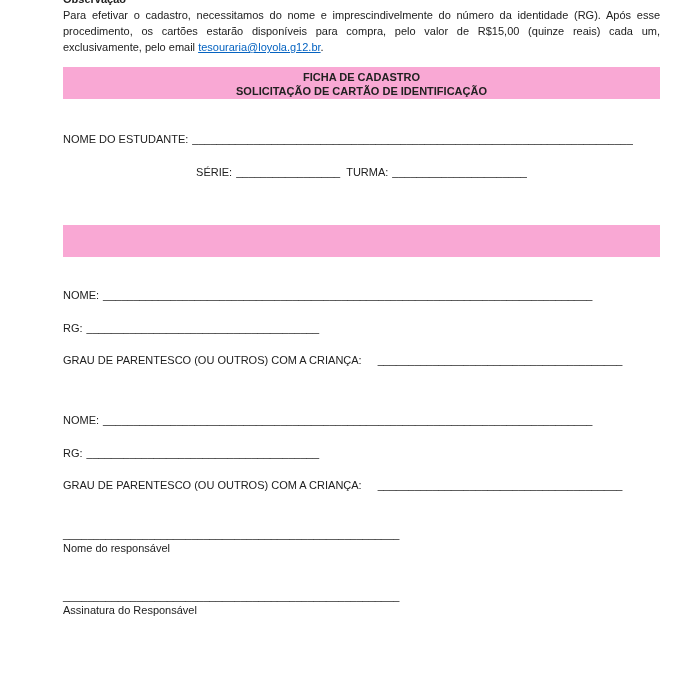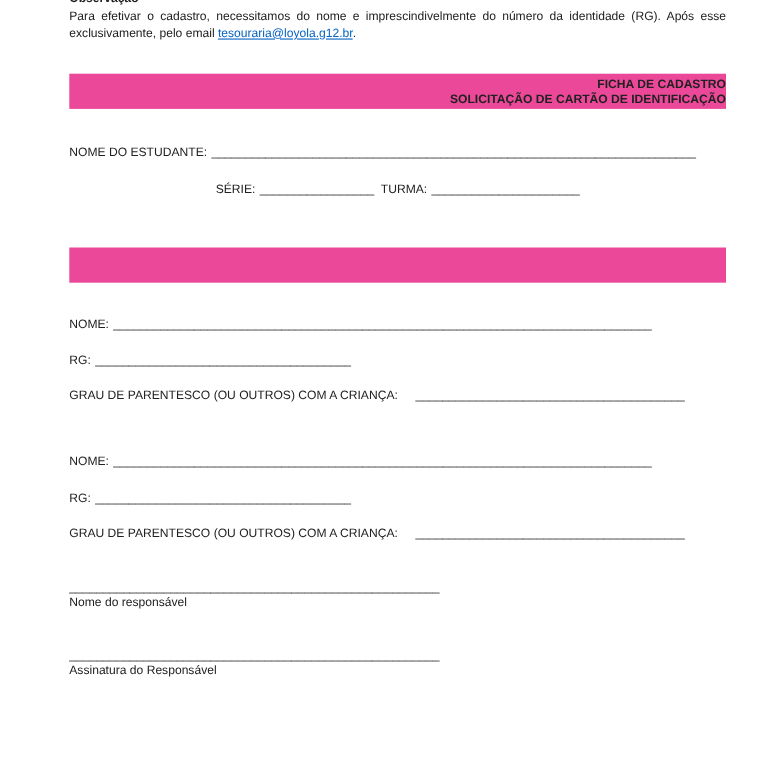--- a/index.html
+++ b/index.html
@@ -21,22 +21,22 @@
 
   
   .note { top: -9px; line-height: 16px; }
   .note-heading { font-weight: bold; }
   .just-line { text-align: justify; text-align-last: justify; white-space: normal; }
   .last-line { text-align: left; }
   a.email { color: #0563c1; text-decoration: underline; cursor: pointer; }
 
   
   .section-header {
-    background: #ec4899;
-    text-align: right;
+    background: #f9a8d4;
+    text-align: center;
     font-weight: bold;
     line-height: 14px;
     padding-top: 3px;
     height: 29px; 
   }
   .header1 { top: 67px; }
   .header2 { top: 225px; }
 
   
   .field-row { position: absolute; left: 63px; width: 597px; line-height: 16px; white-space: nowrap; }
@@ -59,20 +59,21 @@
   .sig-line { white-space: nowrap; }
 </style>
 </head>
 <body>
 
 <div class="page">
 
   <div class="note content-col">
     <div class="note-heading">Observação</div>
     <div class="just-line">Para efetivar o cadastro, necessitamos do nome e imprescindivelmente do número da identidade (RG). Após esse</div>
+    <div class="just-line">procedimento, os cartões estarão disponíveis para compra, pelo valor de R$15,00 (quinze reais) cada um,</div>
     <div class="last-line"><span>exclusivamente, pelo email </span><a class="email">tesouraria@loyola.g12.br</a><span>.</span></div>
   </div>
 
   <div class="section-header header1 content-col">
     <div>FICHA DE CADASTRO</div>
     <div>SOLICITAÇÃO DE CARTÃO DE IDENTIFICAÇÃO</div>
   </div>
 
   <div class="field-row row-student">
     <span>NOME DO ESTUDANTE:</span><span class="blank">________________________________________________________________________</span>

